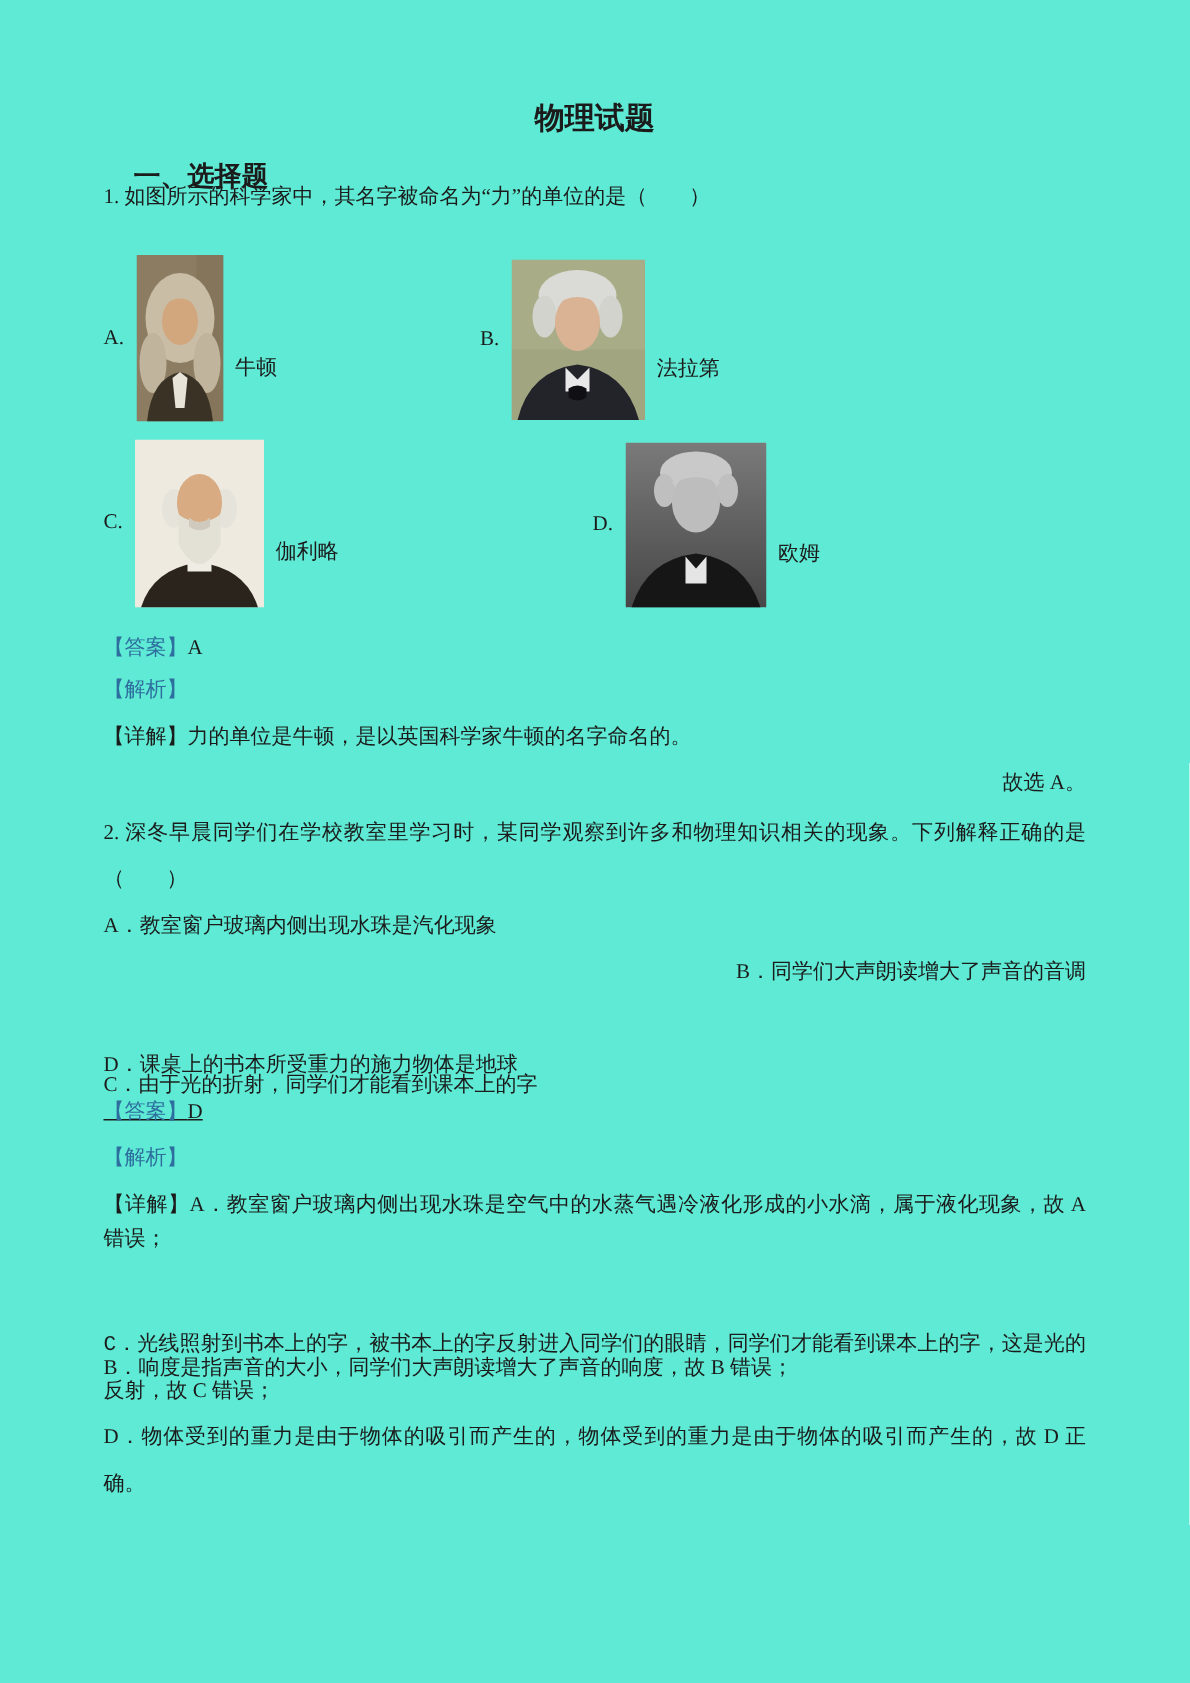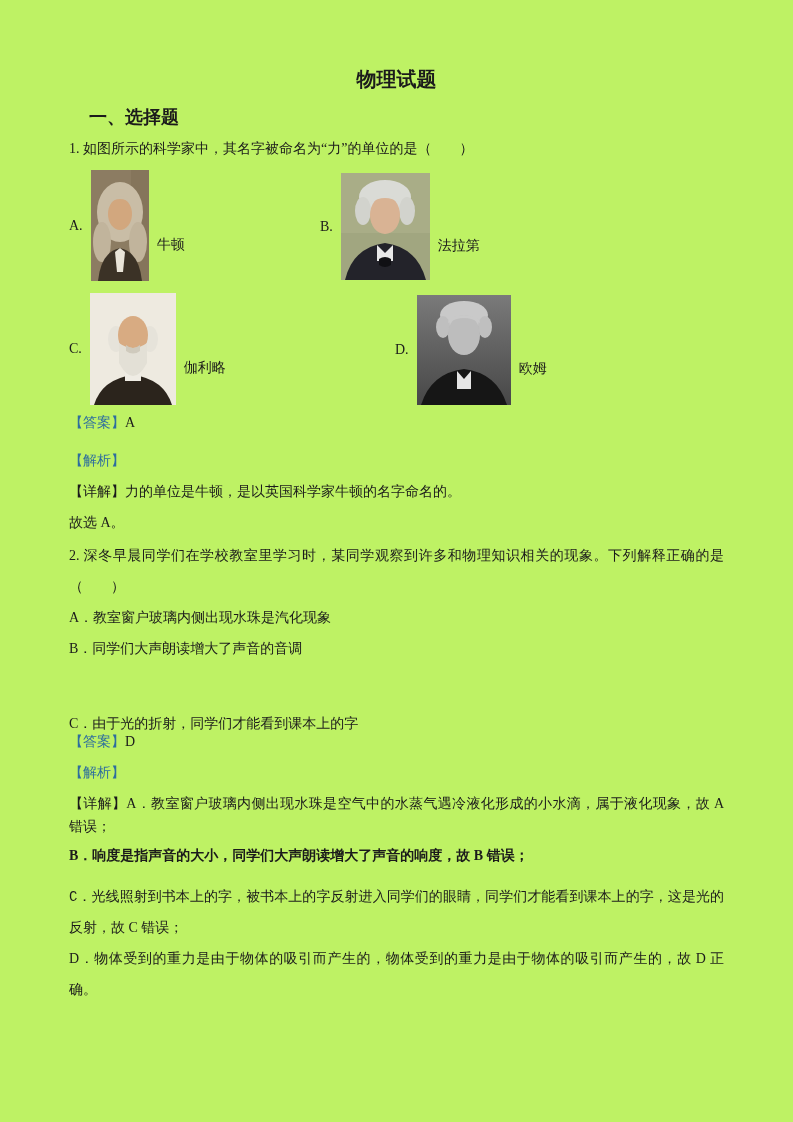--- a/index.html
+++ b/index.html
@@ -1,17 +1,17 @@
 <!DOCTYPE html>
 <html style="--accent: #2e6e9e;"><head>
 <meta charset="utf-8">
 <style>
   html,body{margin:0;padding:0;background:#ffffff;}
   .page{
-    position:relative;width:793px;height:1122px;background:#bef264;
+    position:relative;width:793px;height:1122px;background:#5eead4;
     font-family:"Liberation Serif","DejaVu Serif",serif;
     color:#1b1b1b;font-size:14px;overflow:hidden;
   }
   .line{position:absolute;left:69px;width:655px;height:30px;line-height:30px;white-space:nowrap;}
   .stretch{white-space:normal;text-align:justify;text-align-last:justify;}
   .title{position:absolute;top:62px;left:0;width:793px;height:34px;line-height:34px;
          text-align:center;font-weight:bold;font-size:20px;}
   .heading{position:absolute;left:69px;top:102px;height:30px;line-height:30px;
            font-weight:bold;font-size:18px;white-space:nowrap;margin-left:20px;}
   .blue{color:var(--accent,#2e6e9e);}
@@ -22,21 +22,21 @@
   .portrait svg{display:block;}
 </style>
 </head>
 <body>
 
 <div class="page">
 
   <div class="title">物理试题</div>
   <div class="heading">一、选择题</div>
 
-  <div class="line" style="top:134px;">1. 如图所示的科学家中，其名字被命名为“力”的单位的是（　　）</div>
+  <div class="line" style="top:117px;">1. 如图所示的科学家中，其名字被命名为“力”的单位的是（　　）</div>
 
   <div class="opt" style="left:69px;top:170px;">
     <span class="letter">A.</span>
     <span class="portrait">
       <svg width="58" height="111" viewBox="0 0 58 111">
         <rect width="58" height="111" fill="#8c7c62"></rect>
         <rect width="58" height="111" fill="#6f6149" opacity="0.25" x="40"></rect>
         <ellipse cx="29" cy="42" rx="23" ry="30" fill="#c9bda6"></ellipse>
         <ellipse cx="11" cy="72" rx="9" ry="20" fill="#c1b49c"></ellipse>
         <ellipse cx="47" cy="72" rx="9" ry="20" fill="#c1b49c"></ellipse>
@@ -101,44 +101,45 @@
         <ellipse cx="68" cy="32" rx="7" ry="11" fill="#bfbfbf"></ellipse>
         <path d="M4 110 Q14 78 47 74 Q80 78 90 110 Z" fill="#161616"></path>
         <path d="M40 76 L47 84 L54 76 L54 94 L40 94 Z" fill="#e5e5e5"></path>
         <ellipse cx="47" cy="40" rx="16" ry="20" fill="#bdbdbd"></ellipse>
         <path d="M31 28 Q47 18 63 28 Q63 22 47 20 Q31 22 31 28 Z" fill="#c9c9c9"></path>
       </svg>
     </span>
     <span class="pname">欧姆</span>
   </div>
 
-  <div class="line" style="top:408px;">
+  <div class="line" style="top:418px;">
     <span class="blue">【答案】</span><span>A</span>
   </div>
   <div class="line" style="top:446px;">
     <span class="blue">【解析】</span>
   </div>
   <div class="line" style="top:477px;">【详解】力的单位是牛顿，是以英国科学家牛顿的名字命名的。</div>
-  <div class="line" style="top:508px;">故选 A。</div>
+  <div class="line" style="top:508px;text-align:right;">故选 A。</div>
 
   <div class="line stretch" style="top:541px;">2. 深冬早晨同学们在学校教室里学习时，某同学观察到许多和物理知识相关的现象。下列解释正确的是</div>
   <div class="line" style="top:572px;">（　　）</div>
 
   <div class="line" style="top:603px;">A．教室窗户玻璃内侧出现水珠是汽化现象</div>
-  <div class="line" style="top:634px;">B．同学们大声朗读增大了声音的音调</div>
+  <div class="line" style="top:634px;text-align:right;">B．同学们大声朗读增大了声音的音调</div>
   <div class="line" style="top:665px;margin-top:44px;">C．由于光的折射，同学们才能看到课本上的字</div>
+  <div class="line" style="top:696px;">D．课桌上的书本所受重力的施力物体是地球</div>
 
-  <div class="line" style="top:727px;">
+  <div class="line" style="top:727px;text-decoration:underline;">
     <span class="blue">【答案】</span><span>D</span>
   </div>
   <div class="line" style="top:758px;">
     <span class="blue">【解析】</span>
   </div>
 
   <div class="line stretch" style="top:789px;">【详解】A．教室窗户玻璃内侧出现水珠是空气中的水蒸气遇冷液化形成的小水滴，属于液化现象，故 A</div>
   <div class="line" style="top:812px;">错误；</div>
-  <div class="line" style="top:841px;font-weight:bold;">B．响度是指声音的大小，同学们大声朗读增大了声音的响度，故 B 错误；</div>
+  <div class="line" style="top:898px;">B．响度是指声音的大小，同学们大声朗读增大了声音的响度，故 B 错误；</div>
   <div class="line stretch" style="top:882px;font-family:Liberation Mono, monospace;">C．光线照射到书本上的字，被书本上的字反射进入同学们的眼睛，同学们才能看到课本上的字，这是光的</div>
   <div class="line" style="top:913px;">反射，故 C 错误；</div>
   <div class="line stretch" style="top:944px;">D．物体受到的重力是由于物体的吸引而产生的，物体受到的重力是由于物体的吸引而产生的，故 D 正</div>
   <div class="line" style="top:975px;">确。</div>
 
 </div>
 
 </body></html>

